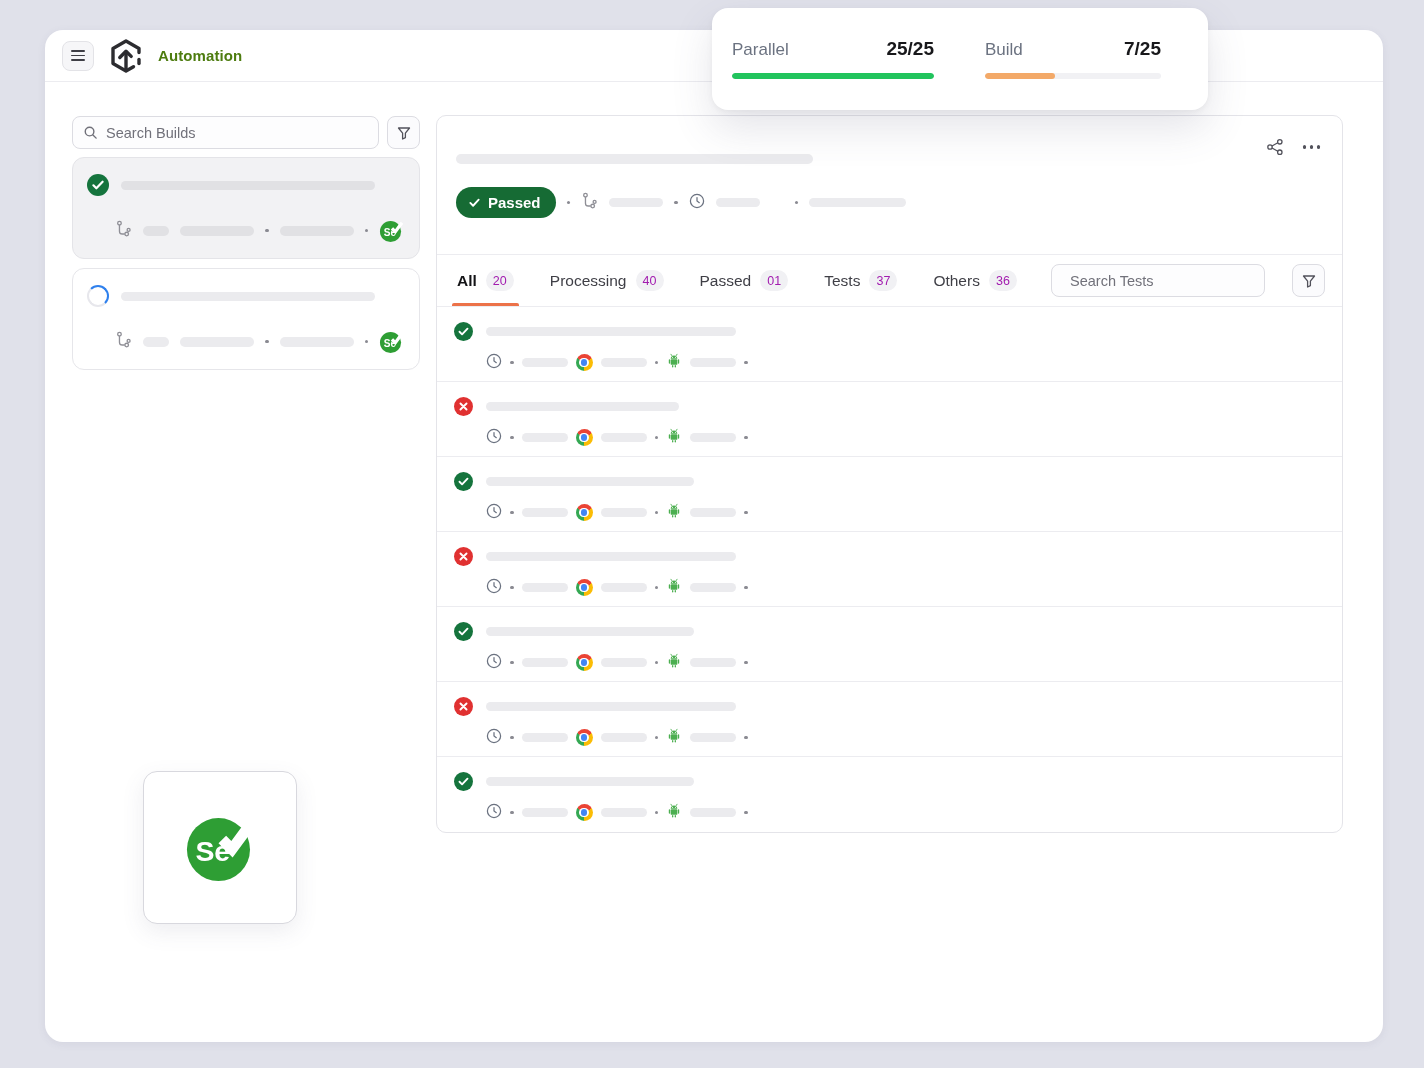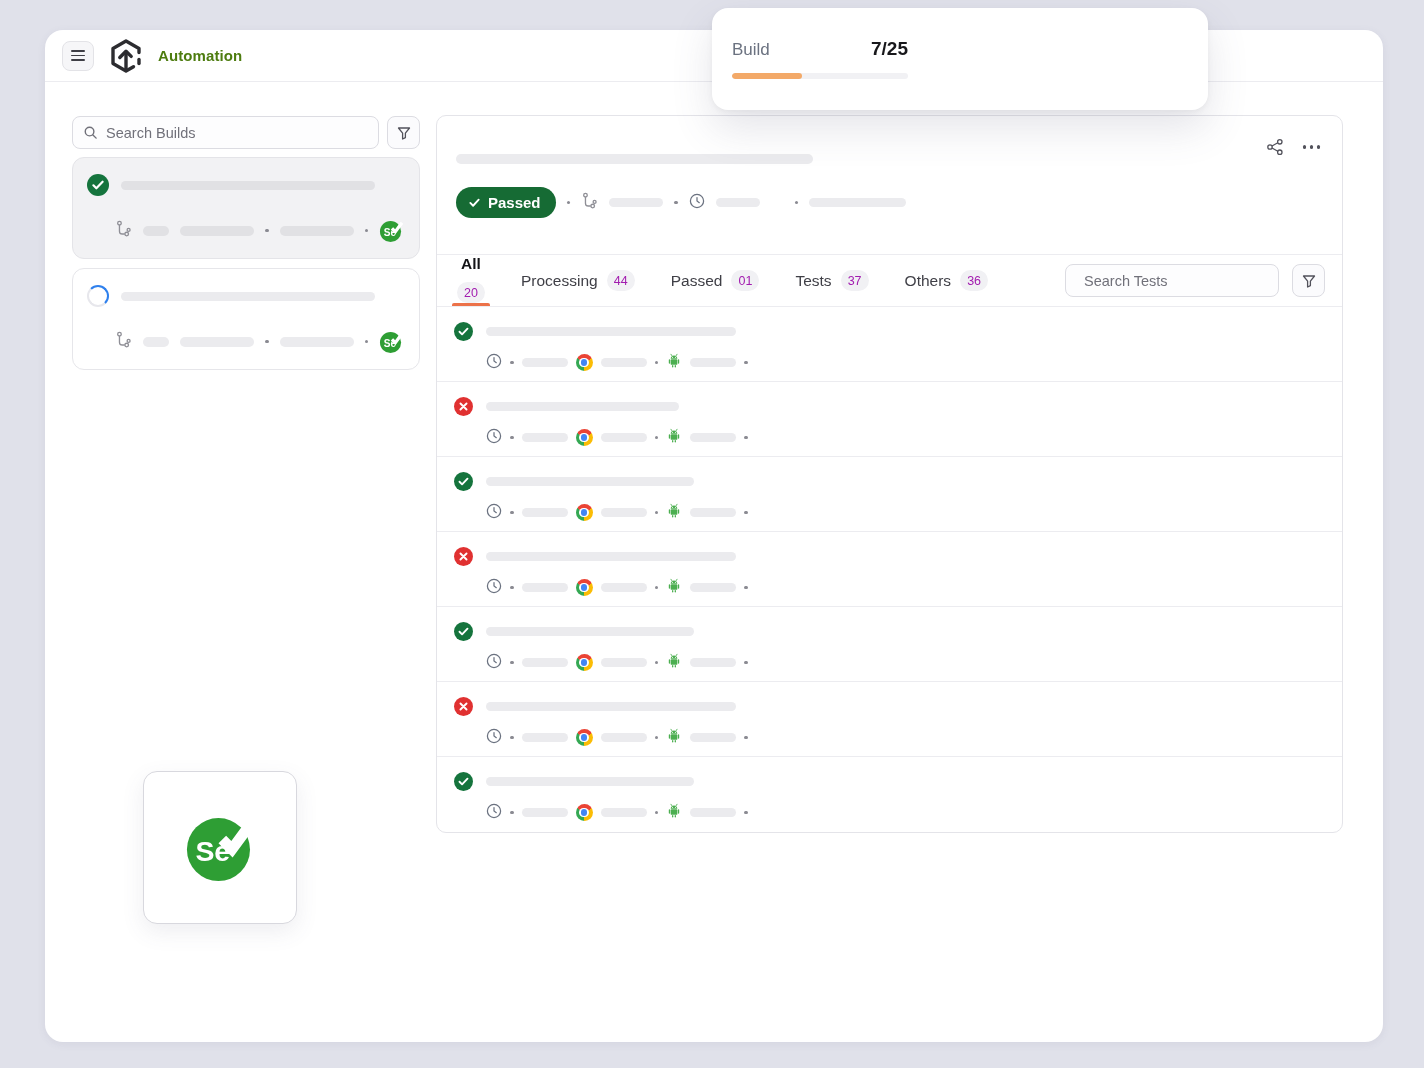--- a/index.html
+++ b/index.html
@@ -115,31 +115,31 @@
   .dots3 { display: inline-flex; gap: 3.5px; align-items: center; }
   .dots3 i { width: 3.5px; height: 3.5px; border-radius: 50%; background: #52525b; }
 
   
   .tabs-row { height: 52px; border-bottom: 1px solid #ececf0; display: flex; align-items: stretch; padding: 0 17px; }
   .tabs-group { display: flex; }
   .tab {
     display: flex; align-items: center; gap: 9px; margin-right: 30px; padding: 0 3px;
     font-size: 15.5px; color: #3f3f46; position: relative; cursor: pointer;
   }
-  .tab.active { font-weight: 700; color: #141417; flex-direction: column; }
+  .tab.active { font-weight: 700; color: #141417; }
   .tab.active::after {
     content: ""; position: absolute; left: -2px; right: -2px; bottom: 0; height: 3px;
     background: #ec7249; border-radius: 2px 2px 0 0;
   }
   .tab-count {
     background: #f1f1f4; color: #a21caf; font-size: 12.5px; font-weight: 400;
     height: 21px; min-width: 28px; padding: 0 7px; border-radius: 11px;
     display: inline-flex; align-items: center; justify-content: center;
   }
-  .tabs-right { margin-left: auto; display: flex; align-items: center; gap: 13px; justify-content: space-between; }
+  .tabs-right { margin-left: auto; display: flex; align-items: center; gap: 27px; justify-content: space-between; }
   .tabs-right .search-box { width: 214px; flex: 0 0 auto; }
 
   
   .test-row { height: 75px; border-bottom: 1px solid #ececf0; padding: 15px 0 0 17px; }
   .test-row:last-child { border-bottom: none; }
   .tr-line1 { display: flex; align-items: center; gap: 13px; }
   .tr-line2 { display: flex; align-items: center; gap: 8px; margin-left: 32px; margin-top: 11px; }
 
   
   .chrome {
@@ -336,21 +336,21 @@
 
     <div class="tabs-row">
       <div class="tabs-group">
   <div class="tab active">
     <span class="tab-label">All</span>
     <span class="tab-count">20</span>
   </div>
 
   <div class="tab">
     <span class="tab-label">Processing</span>
-    <span class="tab-count">44</span>
+    <span class="tab-count">40</span>
   </div>
 
   <div class="tab">
     <span class="tab-label">Passed</span>
     <span class="tab-count">01</span>
   </div>
 
   <div class="tab">
     <span class="tab-label">Tests</span>
     <span class="tab-count">37</span>
@@ -704,20 +704,29 @@
 
       <span class="skel w46"></span>
       <span class="sep-dot"></span>
     </div>
   </div>
 </div>
   </div>
 </div>
 
 <div class="stats-card">
+  <div class="stat parallel">
+    <div class="stat-top">
+      <span class="stat-label">Parallel</span>
+      <span class="stat-value">25/25</span>
+    </div>
+    <div class="bar">
+      <div class="bar-fill green" style="width: 100%;"></div>
+    </div>
+  </div>
   <div class="stat queued">
     <div class="stat-top">
       <span class="stat-label">Build</span>
       <span class="stat-value">7/25</span>
     </div>
     <div class="bar">
       <div class="bar-fill orange" style="width: 40%;"></div>
     </div>
   </div>
 </div>

